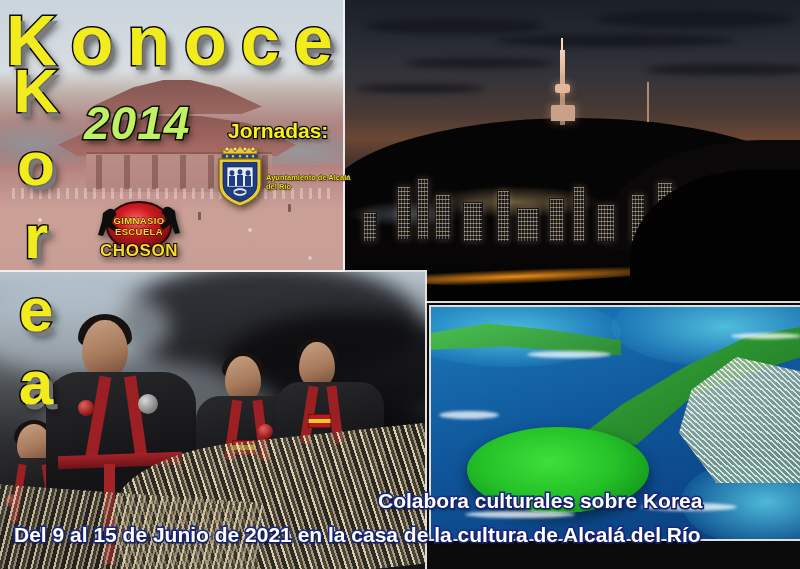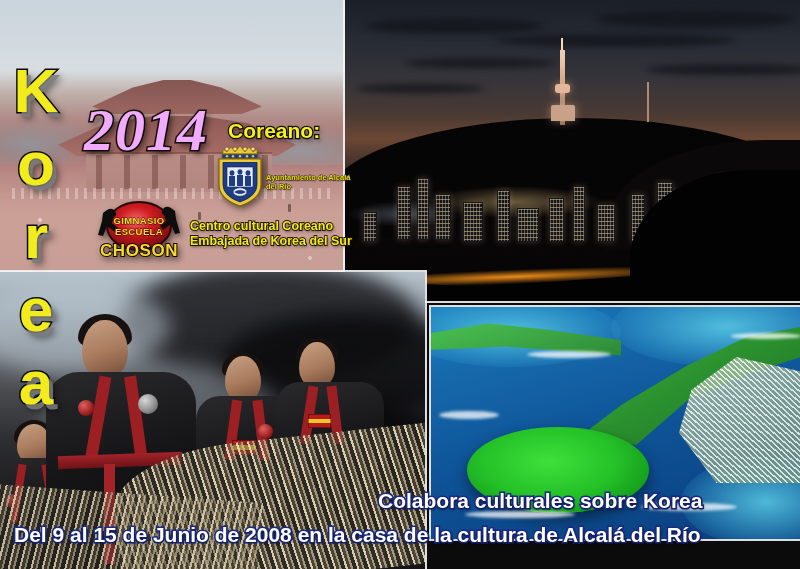--- a/index.html
+++ b/index.html
@@ -348,30 +348,29 @@
       4px 5px 0 rgba(125,125,125,.85),
       6px 7px 7px rgba(0,0,0,.5);
     line-height: 0.95;
     text-align: center;
     margin-bottom: 14px;
   }
 
   .year-2014 {
     position: absolute;
     left: 84px; top: 96px;
-    font-size: 60px;
+    font-size: 46px;
     font-weight: bold;
     font-style: italic;
-    color: #f0abfc;
+    color: #bef264;
     -webkit-text-stroke: 3px #141008;
     paint-order: stroke fill;
     text-shadow: 3px 4px 6px rgba(0,0,0,.6);
     z-index: 41;
     letter-spacing: 1px;
-    font-family: Liberation Serif, serif;
   }
 
   .lbl-colabora {
     position: absolute;
     left: 228px; top: 119px;
     font-size: 21px;
     font-weight: bold;
     color: #f6f01f;
     -webkit-text-stroke: 2.4px #121008;
     paint-order: stroke fill;
@@ -582,32 +581,33 @@
     <div class="jeju-town"></div>
     <div class="jeju-rim"></div>
     <div class="jeju-crater"></div>
     <div class="jeju-surf" style="left:8px;   top:104px; width:60px;  height:8px;"></div>
     <div class="jeju-surf" style="left:96px;  top:44px;  width:84px;  height:7px;"></div>
     <div class="jeju-surf" style="left:210px; top:196px; width:96px;  height:8px;"></div>
     <div class="jeju-surf" style="left:300px; top:26px;  width:70px;  height:6px;"></div>
     <div class="jeju-surf" style="left:34px;  top:204px; width:110px; height:7px;"></div>
   </div>
 
+  <div class="title-konoce">Konoce</div>
 
   <div class="korea-vert">
     <span>K</span>
     <span>o</span>
     <span>r</span>
     <span>e</span>
     <span>a</span>
   </div>
 
   <div class="year-2014">2014</div>
 
-  <div class="lbl-colabora">Coreano:</div>
+  <div class="lbl-colabora">Jornadas:</div>
 
 
   <svg class="logo-shield" viewBox="0 0 52 68">
 
     <path d="M9 13 L9 8 L13 11 L17 6 L21 11 L26 5 L31 11 L35 6 L39 11 L43 8 L43 13 Z" fill="#E8C93A" stroke="#8a6d16" stroke-width="0.8"></path>
     <circle cx="13" cy="8" r="1.6" fill="#F5E27A"></circle>
     <circle cx="21" cy="8" r="1.6" fill="#F5E27A"></circle>
     <circle cx="31" cy="8" r="1.6" fill="#F5E27A"></circle>
     <circle cx="39" cy="8" r="1.6" fill="#F5E27A"></circle>
     <rect x="8" y="13" width="36" height="4.5" fill="#1F3C86" stroke="#8a6d16" stroke-width="0.8"></rect>
@@ -627,24 +627,20 @@
     <path d="M23 34 h6 v11 h-6 z" fill="#1F3C86"></path>
     <ellipse cx="34" cy="32" rx="2.4" ry="2.8" fill="#1F3C86"></ellipse>
     <path d="M31 35 h6 v10 h-6 z" fill="#1F3C86"></path>
 
     <ellipse cx="26" cy="51" rx="7" ry="4.2" fill="#E8EDF5" stroke="#0d2256" stroke-width="0.6"></ellipse>
     <path d="M20 51 q6 -4 12 0 q-6 4 -12 0z" fill="#1F3C86"></path>
   </svg>
 
   <div class="lbl-ayto">Ayuntamiento de Alcalá del Río</div>
 
-  <div class="lbl-centro">
-    <div>Centro cultural Coreano</div>
-    <div>Embajada de Korea del Sur</div>
-  </div>
 
   <svg class="logo-choson" viewBox="0 0 106 62">
     <defs>
       <radialGradient id="chosonRed" cx="45%" cy="38%" r="62%">
         <stop offset="0%" stop-color="#F06A6A"></stop>
         <stop offset="42%" stop-color="#D01C22"></stop>
         <stop offset="100%" stop-color="#7A0B10"></stop>
       </radialGradient>
     </defs>
     <ellipse cx="53" cy="28" rx="32" ry="24" fill="url(#chosonRed)" stroke="#2a0507" stroke-width="2"></ellipse>
@@ -652,15 +648,15 @@
     <path d="M21 12 q5 -3 8 1 q3 4 -1 6 l-2 6 l6 5 l-3 4 l-8 -6 l-4 10 l-5 -1 l4 -14 l1 -8 z" fill="#0d0d0d"></path>
 
     <path d="M85 10 q-5 -3 -8 1 q-3 4 1 6 l2 6 l-6 5 l3 4 l8 -6 l4 10 l5 -1 l-4 -14 l-1 -8 z" fill="#0d0d0d"></path>
     <text x="53" y="26" text-anchor="middle" font-family="Liberation Sans, sans-serif" font-size="9.5" font-weight="bold" fill="#F1DE2A" stroke="#2a0507" stroke-width="0.8" paint-order="stroke" letter-spacing="0.4">GIMNASIO</text>
     <text x="53" y="37" text-anchor="middle" font-family="Liberation Sans, sans-serif" font-size="9.5" font-weight="bold" fill="#F1DE2A" stroke="#2a0507" stroke-width="0.8" paint-order="stroke" letter-spacing="0.4">ESCUELA</text>
     <text x="53" y="58" text-anchor="middle" font-family="Liberation Sans, sans-serif" font-size="17" font-weight="bold" fill="#F1DE2A" stroke="#1b0305" stroke-width="2" paint-order="stroke" letter-spacing="0.6">CHOSON</text>
   </svg>
 
   <div class="hl-jornadas">Colabora culturales sobre Korea</div>
 
-  <div class="hl-fechas">Del 9 al 15 de Junio de 2008 en la casa de la cultura de Alcalá del Río</div>
+  <div class="hl-fechas">Del 9 al 15 de Junio de 2021 en la casa de la cultura de Alcalá del Río</div>
 
 </div>
 
 </body></html>

